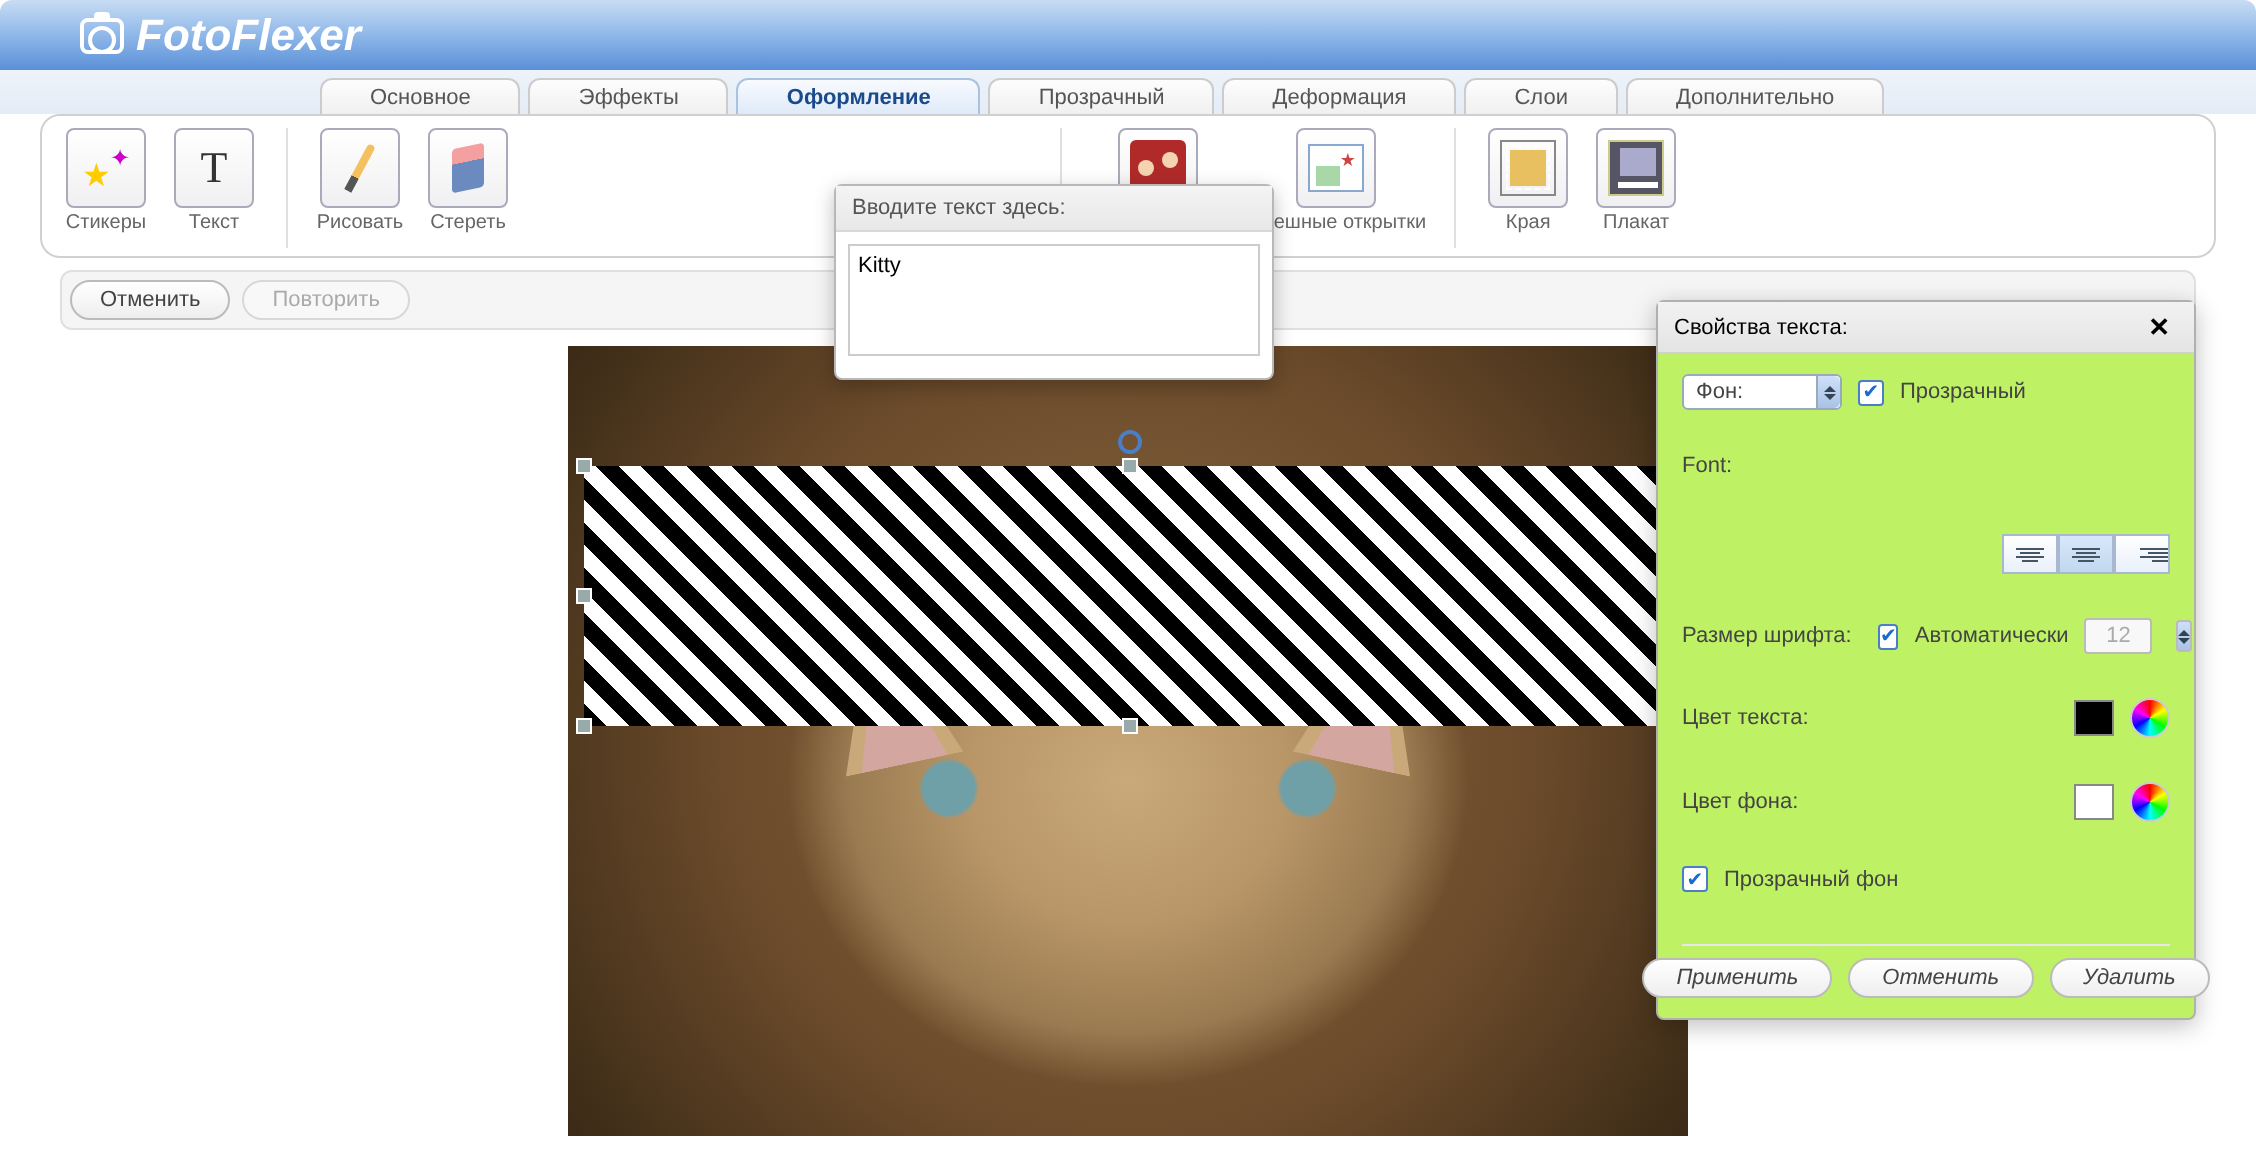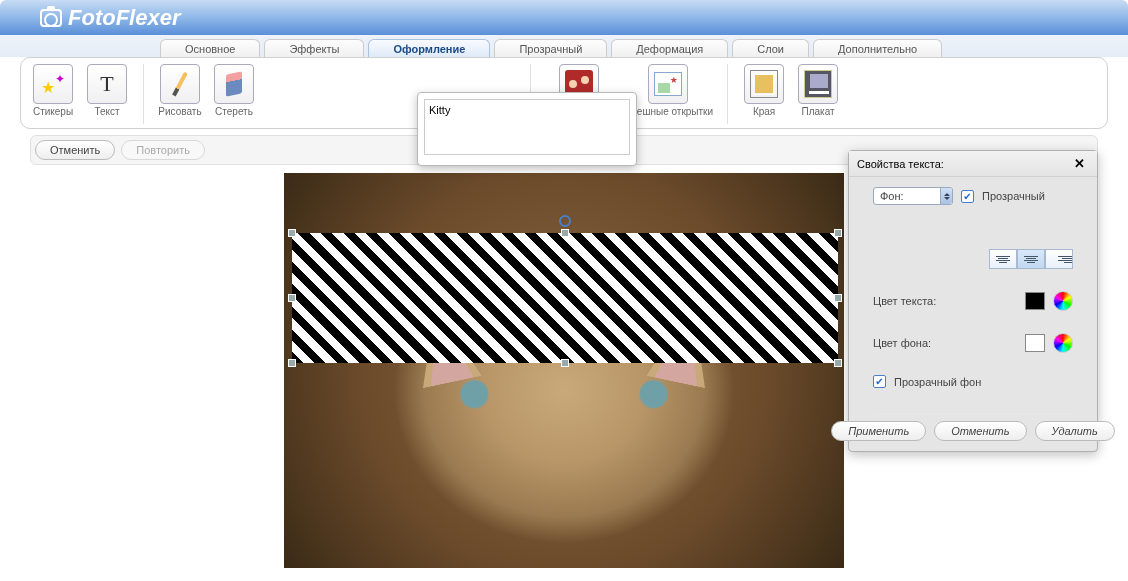--- a/index.html
+++ b/index.html
@@ -192,36 +192,36 @@
   border: 1px solid #ccc;
   resize: none;
   font-size: 11px;
   padding: 4px;
 }
 
 
 .props-panel {
   position: absolute;
   top: 150px; right: 30px;
-  width: 250px;
-  background: #e5e5e5;
+  width: 270px;
+  background: #bef264;
   border: 1px solid #b0b0b0;
   border-radius: 4px;
   box-shadow: 0 3px 12px rgba(0,0,0,0.25);
   z-index: 25;
   font-size: 11px;
 }
 .props-title {
   padding: 5px 8px;
   background: linear-gradient(to bottom,#f2f2f2,#e4e4e4);
   border-bottom: 1px solid #d0d0d0;
   display: flex; justify-content: space-between; align-items: center;
 }
 .close-x { font-weight: bold; font-size: 13px; cursor: pointer; padding: 0 4px; }
-.props-body { padding: 10px 24px; display: flex; flex-direction: column; gap: 22px; color: #444; }
+.props-body { padding: 10px 12px; display: flex; flex-direction: column; gap: 22px; color: #444; }
 .prop-row { display: flex; align-items: center; gap: 8px; }
 .prop-row label { min-width: 90px; }
 .dd {
   border: 1px solid #9ab; border-radius: 3px;
   padding: 2px 6px;
   background: #fff;
   display: flex; align-items: center; justify-content: space-between;
   cursor: pointer;
 }
 .dd.small { width: 80px; }
@@ -400,38 +400,40 @@
       <div class="handle" style="top:calc(50% - 4px);left:-4px"></div>
       <div class="handle" style="top:calc(50% - 4px);right:-4px"></div>
       <div class="handle" style="bottom:-4px;left:-4px"></div>
       <div class="handle" style="bottom:-4px;left:calc(50% - 4px)"></div>
       <div class="handle" style="bottom:-4px;right:-4px"></div>
     </div>
   </div>
 </div>
 
 <div class="input-popup">
+  <div class="input-popup-title">Вводите текст здесь:</div>
   <textarea style="">Kitty</textarea>
 </div>
 
 <div class="props-panel">
   <div class="props-title">
     <span>Свойства текста:</span>
     <span class="close-x">✕</span>
   </div>
   <div class="props-body">
     <div class="prop-row">
       <div class="dd small">
         <span>Фон:</span>
         <span class="spin"></span>
       </div>
       <span class="chk on"></span>
       <span>Прозрачный</span>
     </div>
     <div>
+      <div style="margin-bottom:6px">Font:</div>
     </div>
     <div class="prop-row">
       <div class="align-group">
         <div class="align-btn align-left">
             <div class="l"></div>
             <div class="l"></div>
             <div class="l"></div>
             <div class="l"></div>
           </div>
         <div class="align-btn align-center active">
@@ -440,20 +442,27 @@
             <div class="l"></div>
             <div class="l"></div>
           </div>
         <div class="align-btn align-right">
             <div class="l"></div>
             <div class="l"></div>
             <div class="l"></div>
             <div class="l"></div>
           </div>
       </div>
+    </div>
+    <div class="prop-row">
+      <label>Размер шрифта:</label>
+      <span class="chk on"></span>
+      <span>Автоматически</span>
+      <input class="num-field" readonly="" value="12" style="">
+      <span class="spin" style="border:1px solid #bbb;border-radius:2px"></span>
     </div>
     <div class="prop-row">
       <label>Цвет текста:</label>
       <div style="margin-left:auto;display:flex;gap:8px;align-items:center">
         <div class="swatch" style="background:#000"></div>
         <div class="color-wheel"></div>
       </div>
     </div>
     <div class="prop-row">
       <label>Цвет фона:</label>

